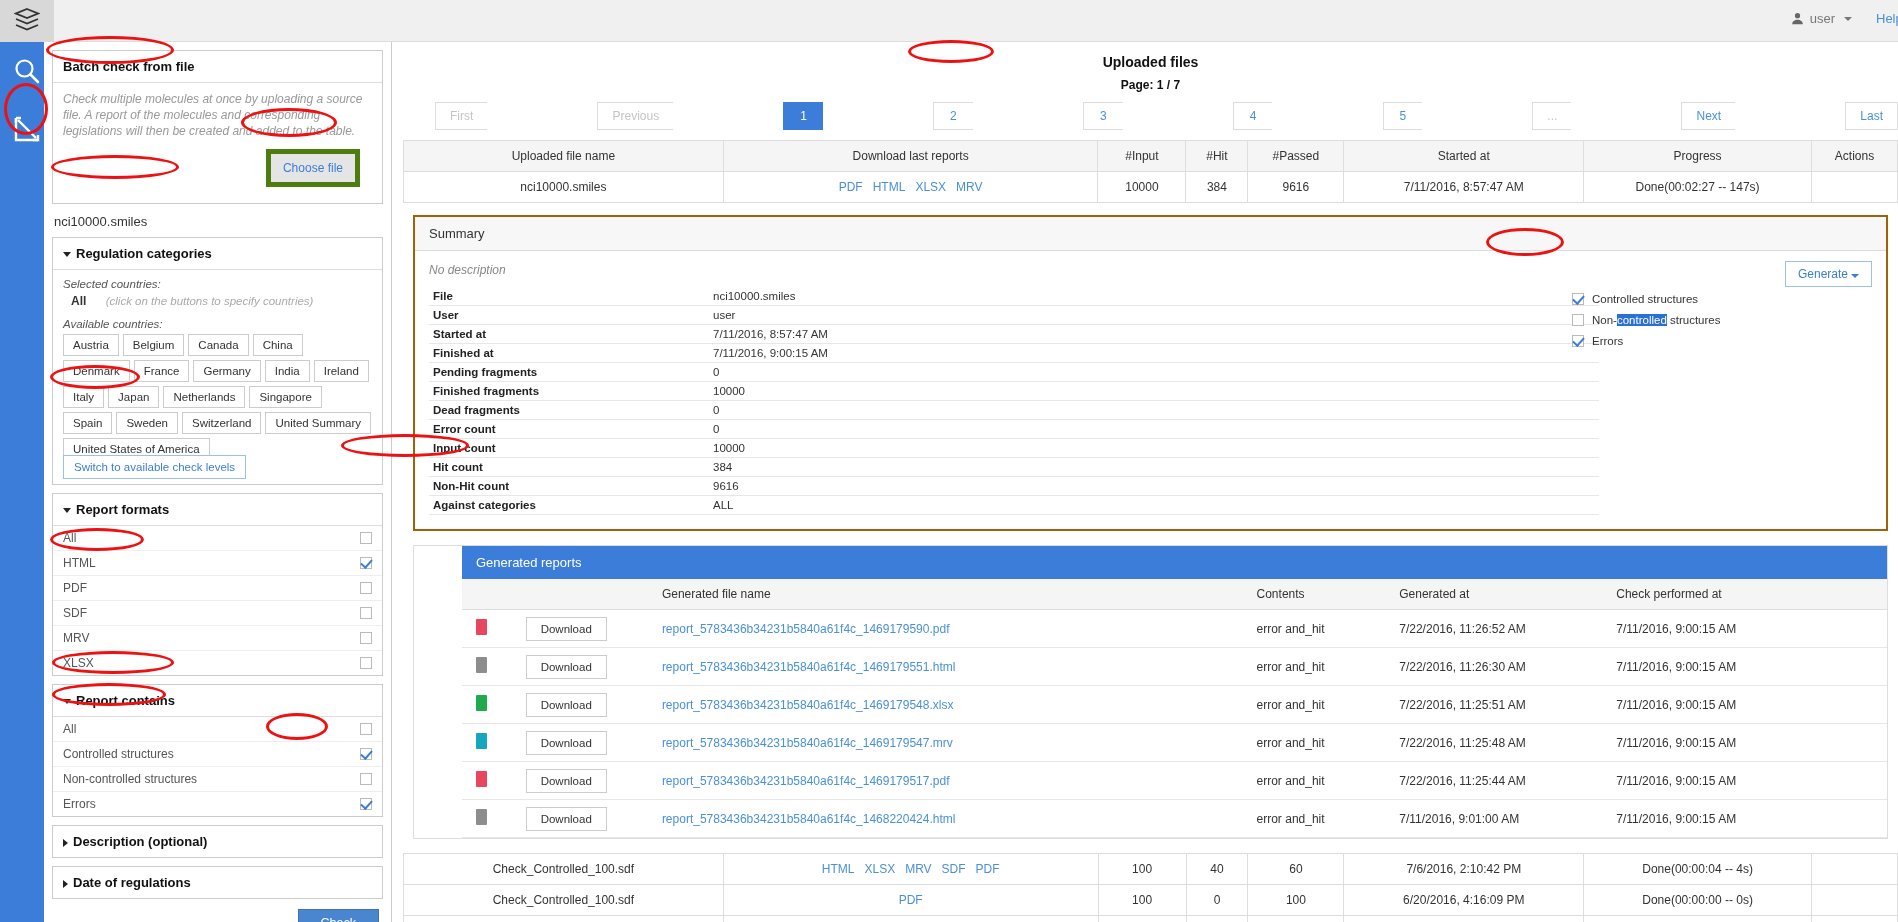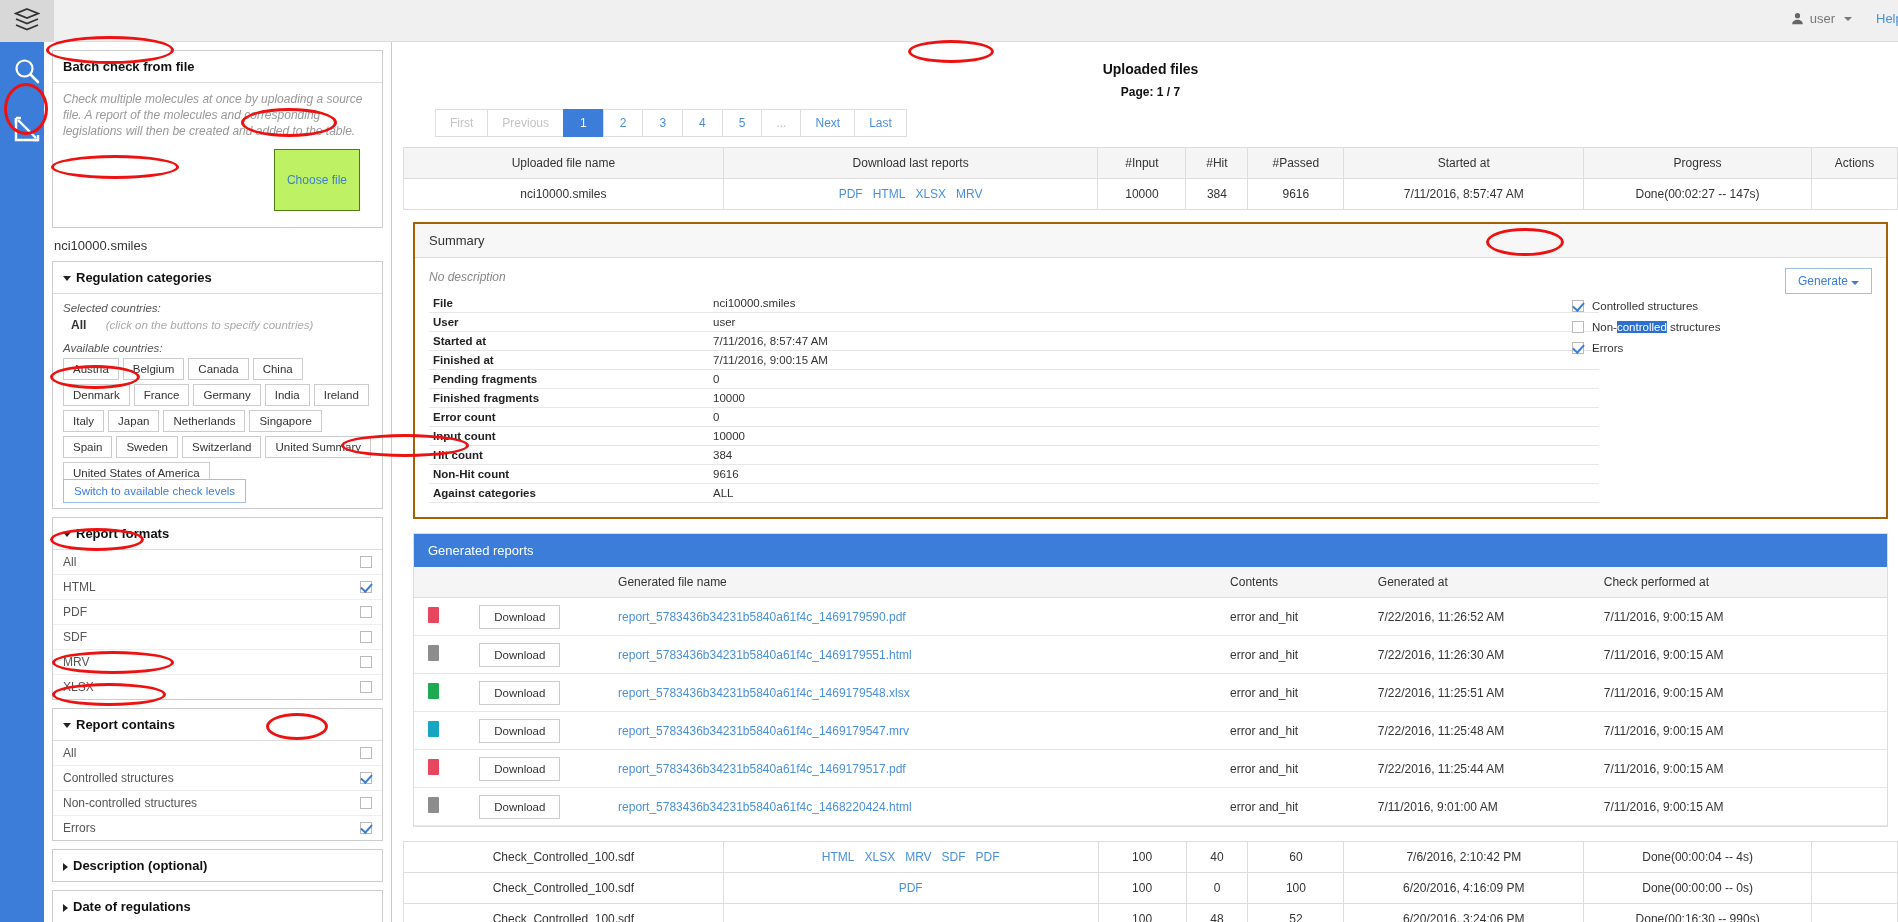--- a/index.html
+++ b/index.html
@@ -30,42 +30,42 @@
   
   #leftpanel { position:absolute; left:44px; top:42px; width:348px; height:880px; background:#fff; border-right:1px solid #ccc; overflow:hidden; }
   .panel-box { border:1px solid #ccc; margin:8px 8px 0 8px; background:#fff; }
   .panel-head { padding:8px 10px; font-weight:bold; font-size:13px; color:#111; border-bottom:1px solid #ddd; cursor:pointer; }
   .panel-head.plain { border-bottom:none; }
   .tri-down { display:inline-block; width:0;height:0;border-left:4px solid transparent;border-right:4px solid transparent;border-top:5px solid #222; margin-right:5px; vertical-align:middle;}
   .tri-right { display:inline-block; width:0;height:0;border-top:4px solid transparent;border-bottom:4px solid transparent;border-left:5px solid #222; margin-right:5px; vertical-align:middle;}
   .panel-body { padding:8px 10px 10px 10px; }
   .desc { color:#999; font-style:italic; font-size:12px; line-height:16px; }
   .choose-row { text-align:right; padding:10px 12px 6px 0; }
-  .btn-outline { display:inline-block; border:1px solid #4d7c0f; color:#3b7dd8; background:#bef264; padding:23px 12px; font-size:12px; cursor:pointer; }
+  .btn-outline { display:inline-block; border:5px solid #4d7c0f; color:#3b7dd8; background:#e5e5e5; padding:7px 12px; font-size:12px; cursor:pointer; }
   .filename { padding:10px 0 8px 10px; font-size:13px; color:#333; }
   .lbl-it { font-style:italic; color:#555; font-size:11.5px; margin-bottom:4px; }
   .allrow { margin:2px 0 10px 0; font-size:12px; }
   .allrow b { margin-left:8px; }
   .allrow span.hint { color:#aaa; font-style:italic; margin-left:16px; font-size:11.5px;}
   .country-wrap { display:flex; flex-wrap:wrap; gap:4px; }
   .country-btn { border:1px solid #ccc; background:#fff; padding:4px 9px; font-size:11.5px; color:#333; cursor:pointer; white-space:nowrap;}
   .switch-btn { margin-top:6px; border:1px solid #9cc0e8; color:#3b7dd8; background:#fff; padding:5px 10px; font-size:11.5px; cursor:pointer; }
   .opt-list { }
   .opt-row { display:flex; align-items:center; justify-content:space-between; padding:5px 10px; border-bottom:1px solid #eee; font-size:12px; color:#555;}
   .opt-row:last-child { border-bottom:none; }
   .cb { width:12px;height:12px;border:1px solid #bbb;background:#fff;display:inline-block;position:relative; cursor:pointer;}
   .cb.on::after { content:""; position:absolute; left:2px; top:-1px; width:5px; height:9px; border:solid #3b7dd8; border-width:0 2px 2px 0; transform:rotate(42deg); }
   .check-row { text-align:right; padding:10px 12px 0 0; }
   .btn-primary { display:inline-block; background:#4a86cf; border:1px solid #3d73b3; color:#fff; padding:6px 22px; font-size:12.5px; cursor:pointer; }
 
   
   #right { position:absolute; left:403px; top:42px; width:1495px; height:880px; background:#fff; overflow:hidden; }
-  .page-title { text-align:center; font-weight:bold; font-size:14px; color:#111; padding:19px 0 0 0; }
+  .page-title { text-align:center; font-weight:bold; font-size:14px; color:#111; padding:12px 0 0 0; }
   .page-sub { text-align:center; font-weight:bold; font-size:12px; color:#111; padding:8px 0 10px 0; }
-  .pager { display:flex; justify-content:flex-start;padding-left:32px; }
+  .pager { display:flex; justify-content:space-between;padding-left:32px; }
   .pager div { border:1px solid #ddd; border-right:none; padding:6px 14px; font-size:12px; color:#4a90d9; cursor:pointer; background:#fff;}
   .pager div:last-child { border-right:1px solid #ddd; }
   .pager div.dis { color:#c4c4c4; cursor:default;}
   .pager div.cur { background:#3b7dd8; color:#fff; border-color:#3b7dd8;}
   .pager div.num { padding:6px 16px; }
 
   table.grid { width:100%; border-collapse:collapse; }
   table.grid th { background:#f5f5f5; border:1px solid #ddd; font-weight:normal; font-size:12px; color:#333; padding:8px 6px; text-align:center;}
   table.grid td { border:1px solid #ddd; font-size:12px; color:#333; padding:8px 6px; text-align:center;}
   td.num { text-align:right; padding-right:14px; }
@@ -80,21 +80,21 @@
   table.kv td { border-bottom:1px solid #e7e7e7; padding:3px 4px; font-size:11.5px; }
   table.kv td.k { font-weight:bold; color:#222; width:280px;}
   table.kv td.v { color:#333; }
   .sumright { position:absolute; right:14px; top:16px; width:300px; }
   .sr-row { display:flex; align-items:center; gap:8px; margin-bottom:9px; font-size:11.5px; color:#333;}
   .hl { background:#2a6fd4; color:#fff; }
   .genbtn { position:absolute; right:0; top:-6px; border:1px solid #9cc0e8; color:#3b7dd8; background:#fff; padding:5px 12px; font-size:12px; cursor:pointer;}
   .genbtn .caret { display:inline-block; width:0;height:0;border-left:4px solid transparent;border-right:4px solid transparent;border-top:4px solid #3b7dd8; margin-left:3px;}
 
   
-  .rep-card { border:1px solid #ddd; margin:14px 10px 0 10px; }
+  .rep-card { border:1px solid #ddd; margin:14px 10px 0 10px;padding-left:48px; }
   .rep-head { background:#3b7dd8; color:#fff; padding:9px 14px; font-size:13px; }
   table.rep { width:100%; border-collapse:collapse; }
   table.rep th { background:#f5f5f5; border-bottom:1px solid #ddd; font-weight:normal; font-size:12px; color:#333; padding:8px 6px; text-align:left;}
   table.rep td { border-bottom:1px solid #e7e7e7; font-size:12px; color:#333; padding:9px 6px; text-align:left;}
   .fileicon { width:11px; height:16px; display:inline-block; border-radius:1px; position:relative; }
   .dlbtn { border:1px solid #ccc; background:#fff; padding:5px 14px; font-size:11.5px; color:#333; cursor:pointer;}
 
   
   .ell { position:absolute; border:3px solid #e11; border-radius:50%; pointer-events:none; }
 </style>
@@ -327,20 +327,24 @@
               <td class="k">Finished at</td>
               <td class="v">7/11/2016, 9:00:15 AM</td>
             </tr>
             <tr>
               <td class="k">Pending fragments</td>
               <td class="v">0</td>
             </tr>
             <tr>
               <td class="k">Finished fragments</td>
               <td class="v">10000</td>
+            </tr>
+            <tr>
+              <td class="k">Dead fragments</td>
+              <td class="v">0</td>
             </tr>
             <tr>
               <td class="k">Error count</td>
               <td class="v">0</td>
             </tr>
             <tr>
               <td class="k">Input count</td>
               <td class="v">10000</td>
             </tr>
             <tr>

